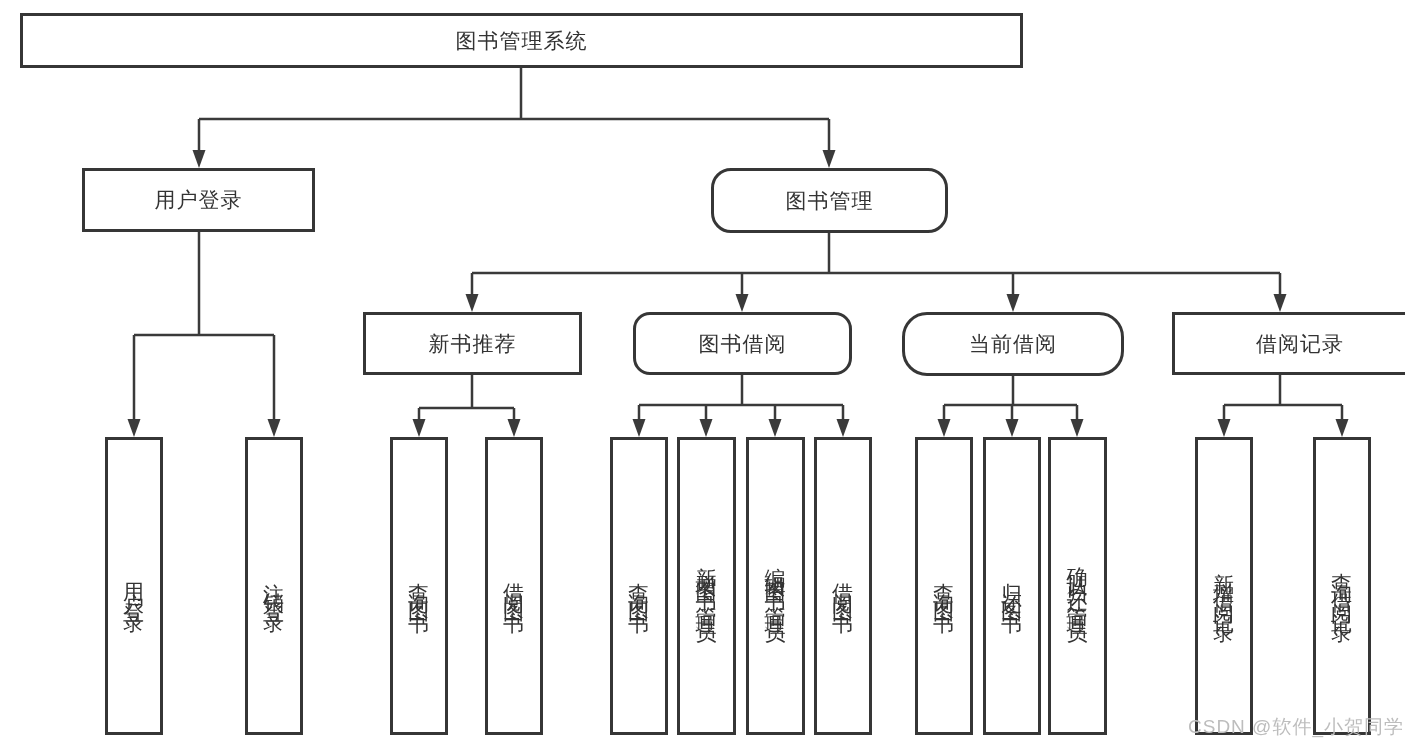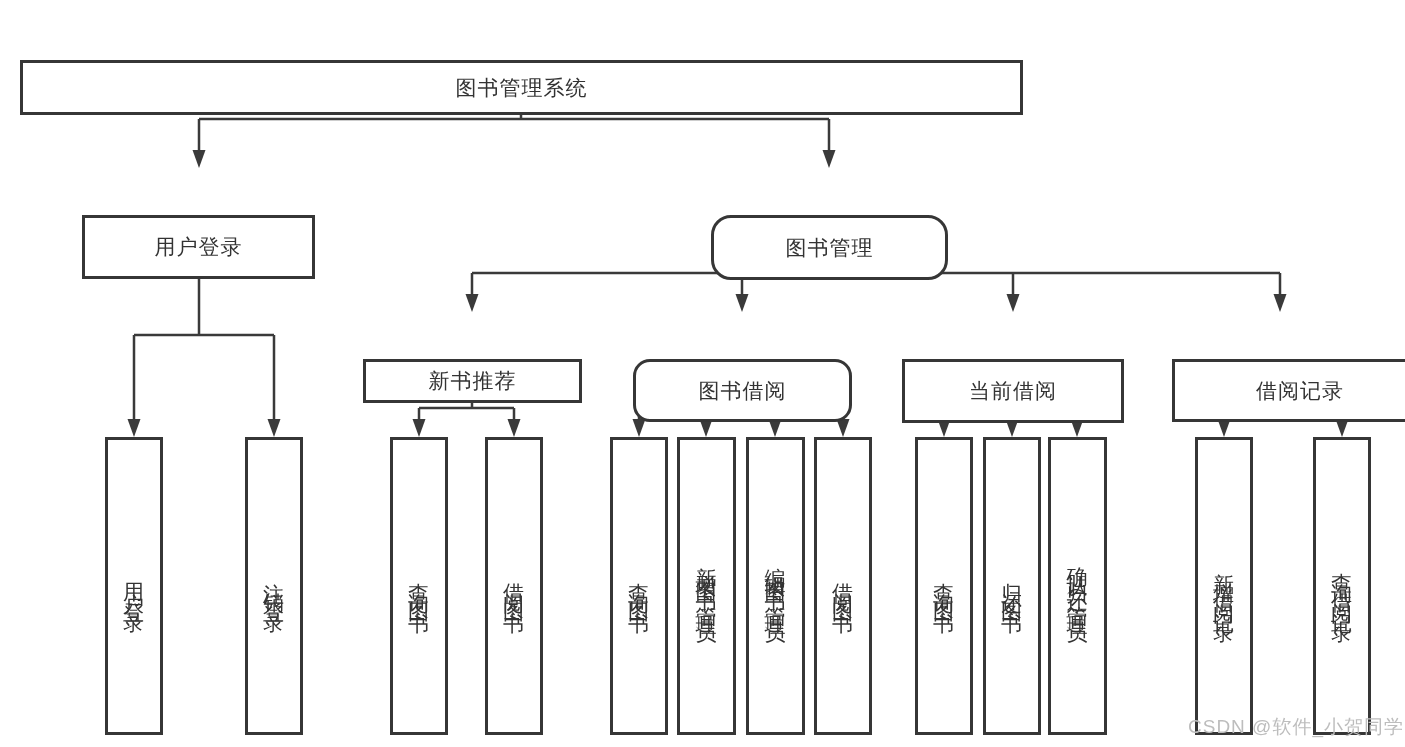--- a/index.html
+++ b/index.html
@@ -12,21 +12,20 @@
   }
   #connectors{position:absolute;left:0;top:0;width:1405px;height:747px;pointer-events:none;}
   .hbox{
     position:absolute;
     box-sizing:border-box;
     border:3px solid #363636;
     background:#ffffff;
     display:flex;align-items:center;justify-content:center;
     font-size:21px;letter-spacing:1px;color:#333333;
     z-index:2;
-    margin-top:47px;
   }
   .vbox{
     position:absolute;
     box-sizing:border-box;
     border:3px solid #363636;
     background:#ffffff;
     display:flex;align-items:center;justify-content:center;
     writing-mode:vertical-rl;text-orientation:mixed;
     font-size:21px;letter-spacing:10px;color:#333333;
     line-height:1;
@@ -88,23 +87,23 @@
       <polygon points="1217.5,419 1230.5,419 1224,437"></polygon>
       <polygon points="1335.5,419 1348.5,419 1342,437"></polygon>
     </g>
   </svg>
 
   <div class="hbox" style="left:20px;top:13px;width:1003px;height:55px;">图书管理系统</div>
 
   <div class="hbox" style="left:82px;top:168px;width:233px;height:64px;">用户登录</div>
   <div class="hbox" style="left:711px;top:168px;width:237px;height:65px;border-radius:20px;">图书管理</div>
 
-  <div class="hbox" style="left:363px;top:312px;width:219px;height:44px;">新书推荐</div>
+  <div class="hbox" style="left:363px;top:312px;width:219px;height:63px;">新书推荐</div>
   <div class="hbox" style="left:633px;top:312px;width:219px;height:63px;border-radius:17px;">图书借阅</div>
-  <div class="hbox" style="left:902px;top:312px;width:222px;height:64px;">当前借阅</div>
+  <div class="hbox" style="left:902px;top:312px;width:222px;height:64px;border-radius:25px;">当前借阅</div>
   <div class="hbox" style="left:1172px;top:312px;width:256px;height:63px;">借阅记录</div>
 
   <div class="vbox" style="left:105px;top:437px;width:58px;height:298px;">用户登录</div>
   <div class="vbox" style="left:245px;top:437px;width:58px;height:298px;">注销登录</div>
 
   <div class="vbox" style="left:390px;top:437px;width:58px;height:298px;">查询图书</div>
   <div class="vbox" style="left:485px;top:437px;width:58px;height:298px;">借阅图书</div>
 
   <div class="vbox" style="left:610px;top:437px;width:58px;height:298px;">查询图书</div>
   <div class="vbox" style="left:677px;top:437px;width:59px;height:298px;letter-spacing:8px;">新增图书（管理员）</div>

